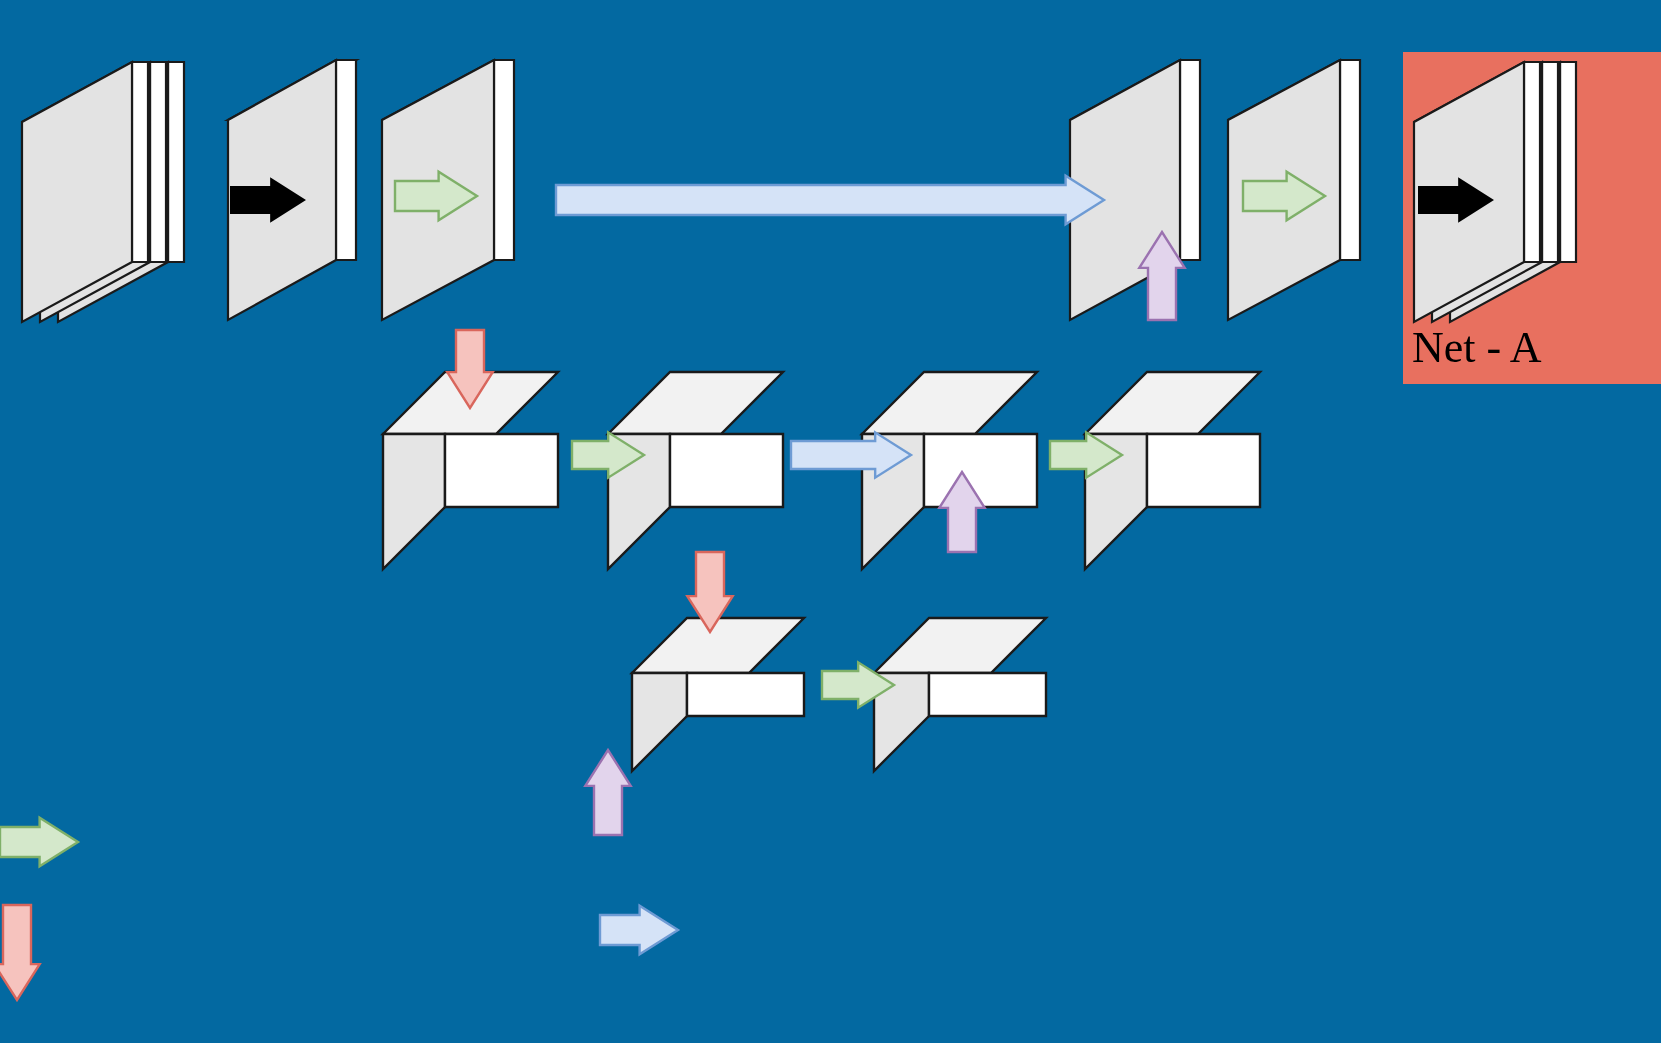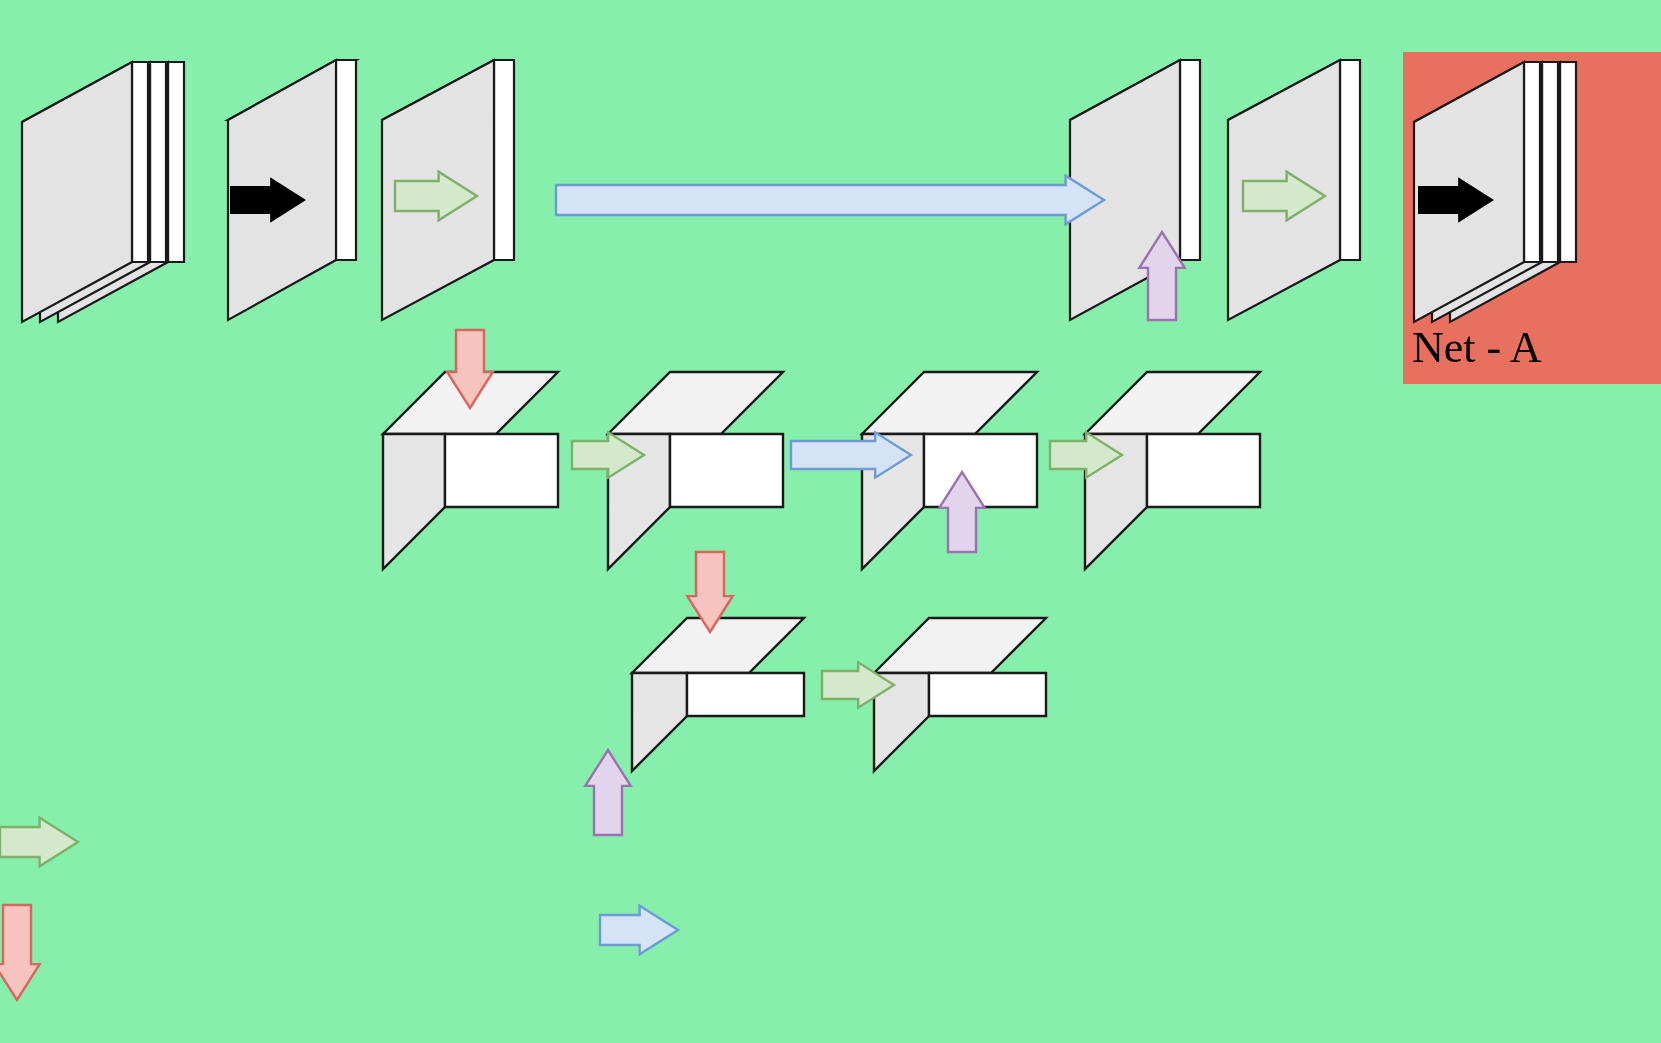--- a/index.html
+++ b/index.html
@@ -8,21 +8,21 @@
     padding: 0;
     background: #000000;
   }
   body {
     font-family: "Liberation Sans", sans-serif;
   }
   #canvas-wrap {
     position: relative;
     width: 1661px;
     height: 1043px;
-    background: #86efac;
+    background: #0369a1;
     overflow: hidden;
   }
   #diagram-svg {
     position: absolute;
     top: 0;
     left: 0;
     width: 1661px;
     height: 1043px;
     display: block;
   }

